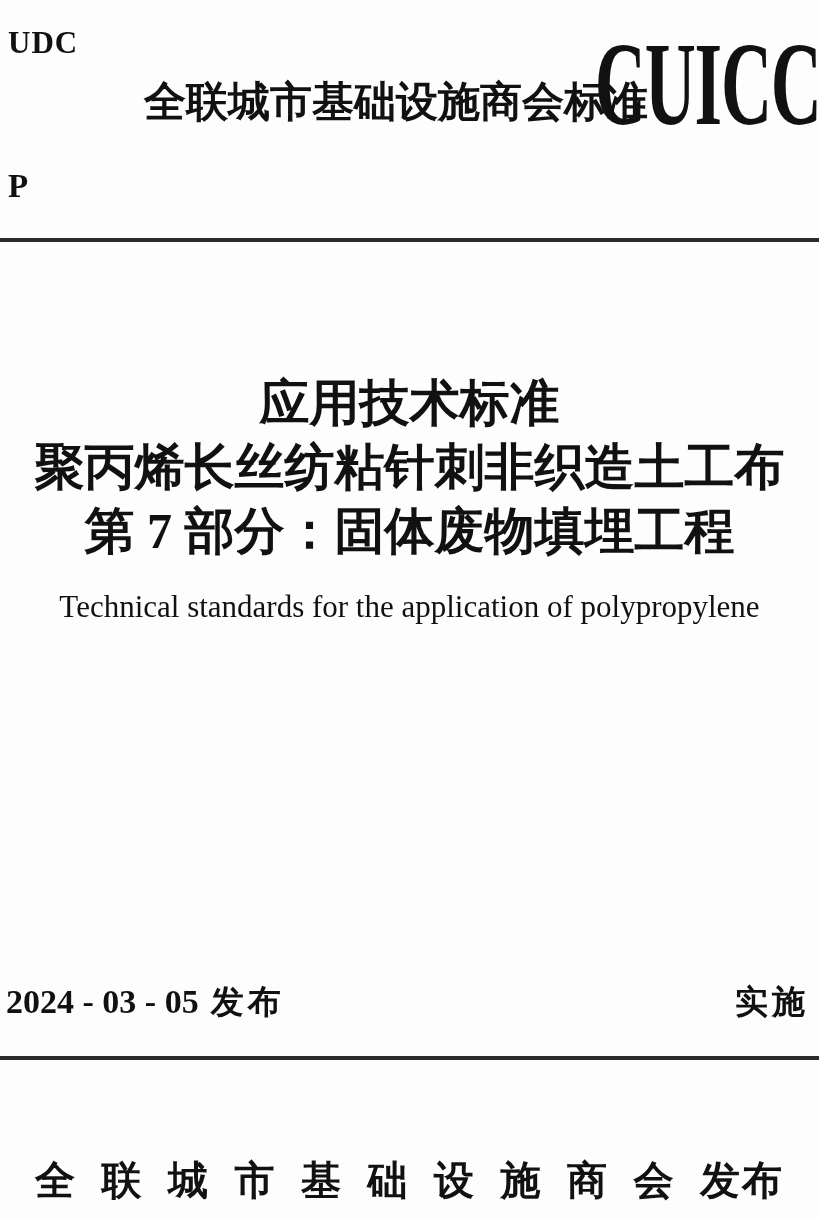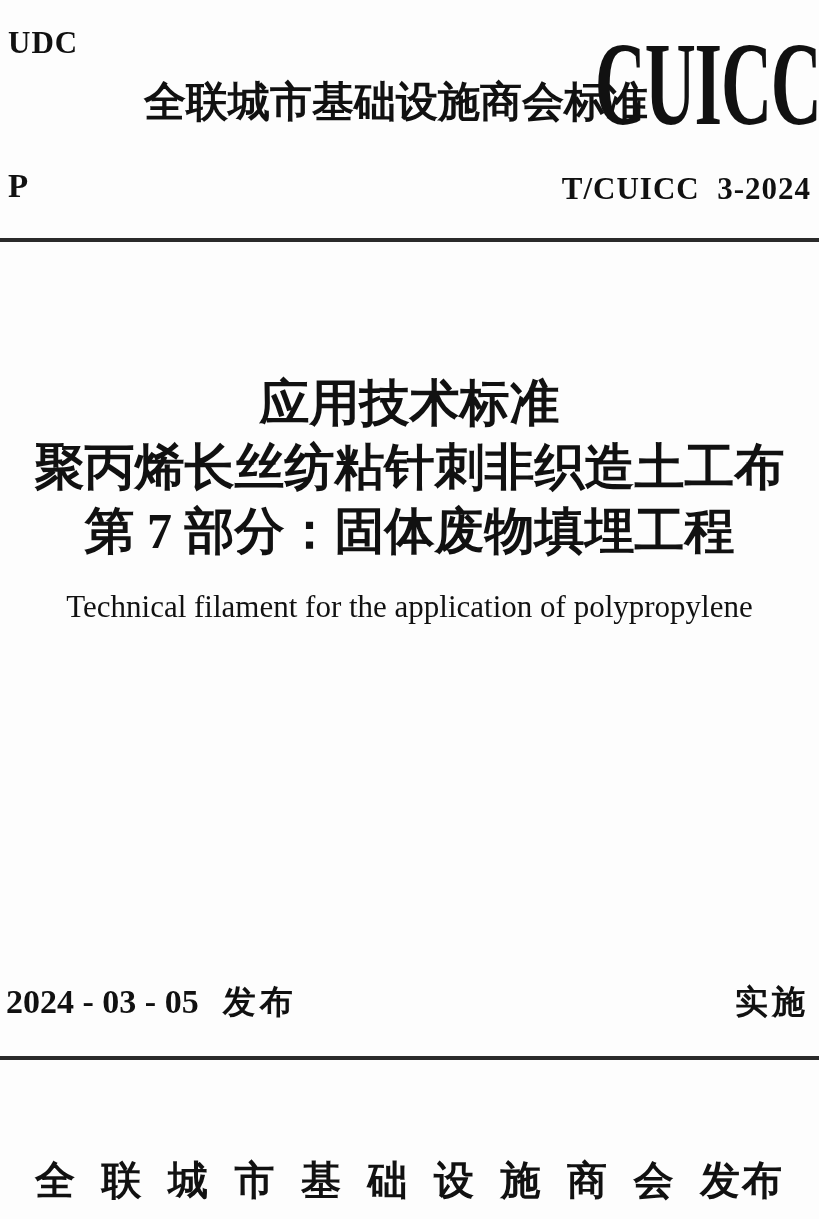--- a/index.html
+++ b/index.html
@@ -107,21 +107,21 @@
     width: 100%;
     box-sizing: border-box;
     padding: 0 10px 0 6px;
     display: flex;
     justify-content: space-between;
     align-items: baseline;
   }
   .date-group {
     display: flex;
     align-items: baseline;
-    gap: 24px;
+    gap: 12px;
   }
   .date-value {
     font-size: 34px;
     font-weight: bold;
     white-space: pre;
   }
   .date-label {
     font-family: "Liberation Sans", "DejaVu Sans", sans-serif;
     font-size: 33px;
     font-weight: bold;
@@ -147,32 +147,31 @@
 </style>
 </head>
 <body>
 
 <div class="page">
 
   <div class="udc">UDC</div>
   <div class="org-standard">全联城市基础设施商会标准</div>
   <div class="logo">CUICC</div>
   <div class="p-label">P</div>
-  <div class="standard-number">T/CUICC  3-2024</div>
 
   <div class="rule rule-top"></div>
 
   <div class="title-zh">
     <div>应用技术标准</div>
     <div>聚丙烯长丝纺粘针刺非织造土工布</div>
     <div>第 7 部分：固体废物填埋工程</div>
   </div>
 
   <div class="title-en">
-    <div>Technical filament for the application of polypropylene</div>
+    <div>Technical standards for the application of polypropylene</div>
   </div>
 
   <div class="dates-row">
     <div class="date-group">
       <span class="date-value">2024 - 03 - 05</span>
       <span class="date-label">发布</span>
     </div>
     <div class="date-group">
       <span class="date-label">实施</span>
     </div>

